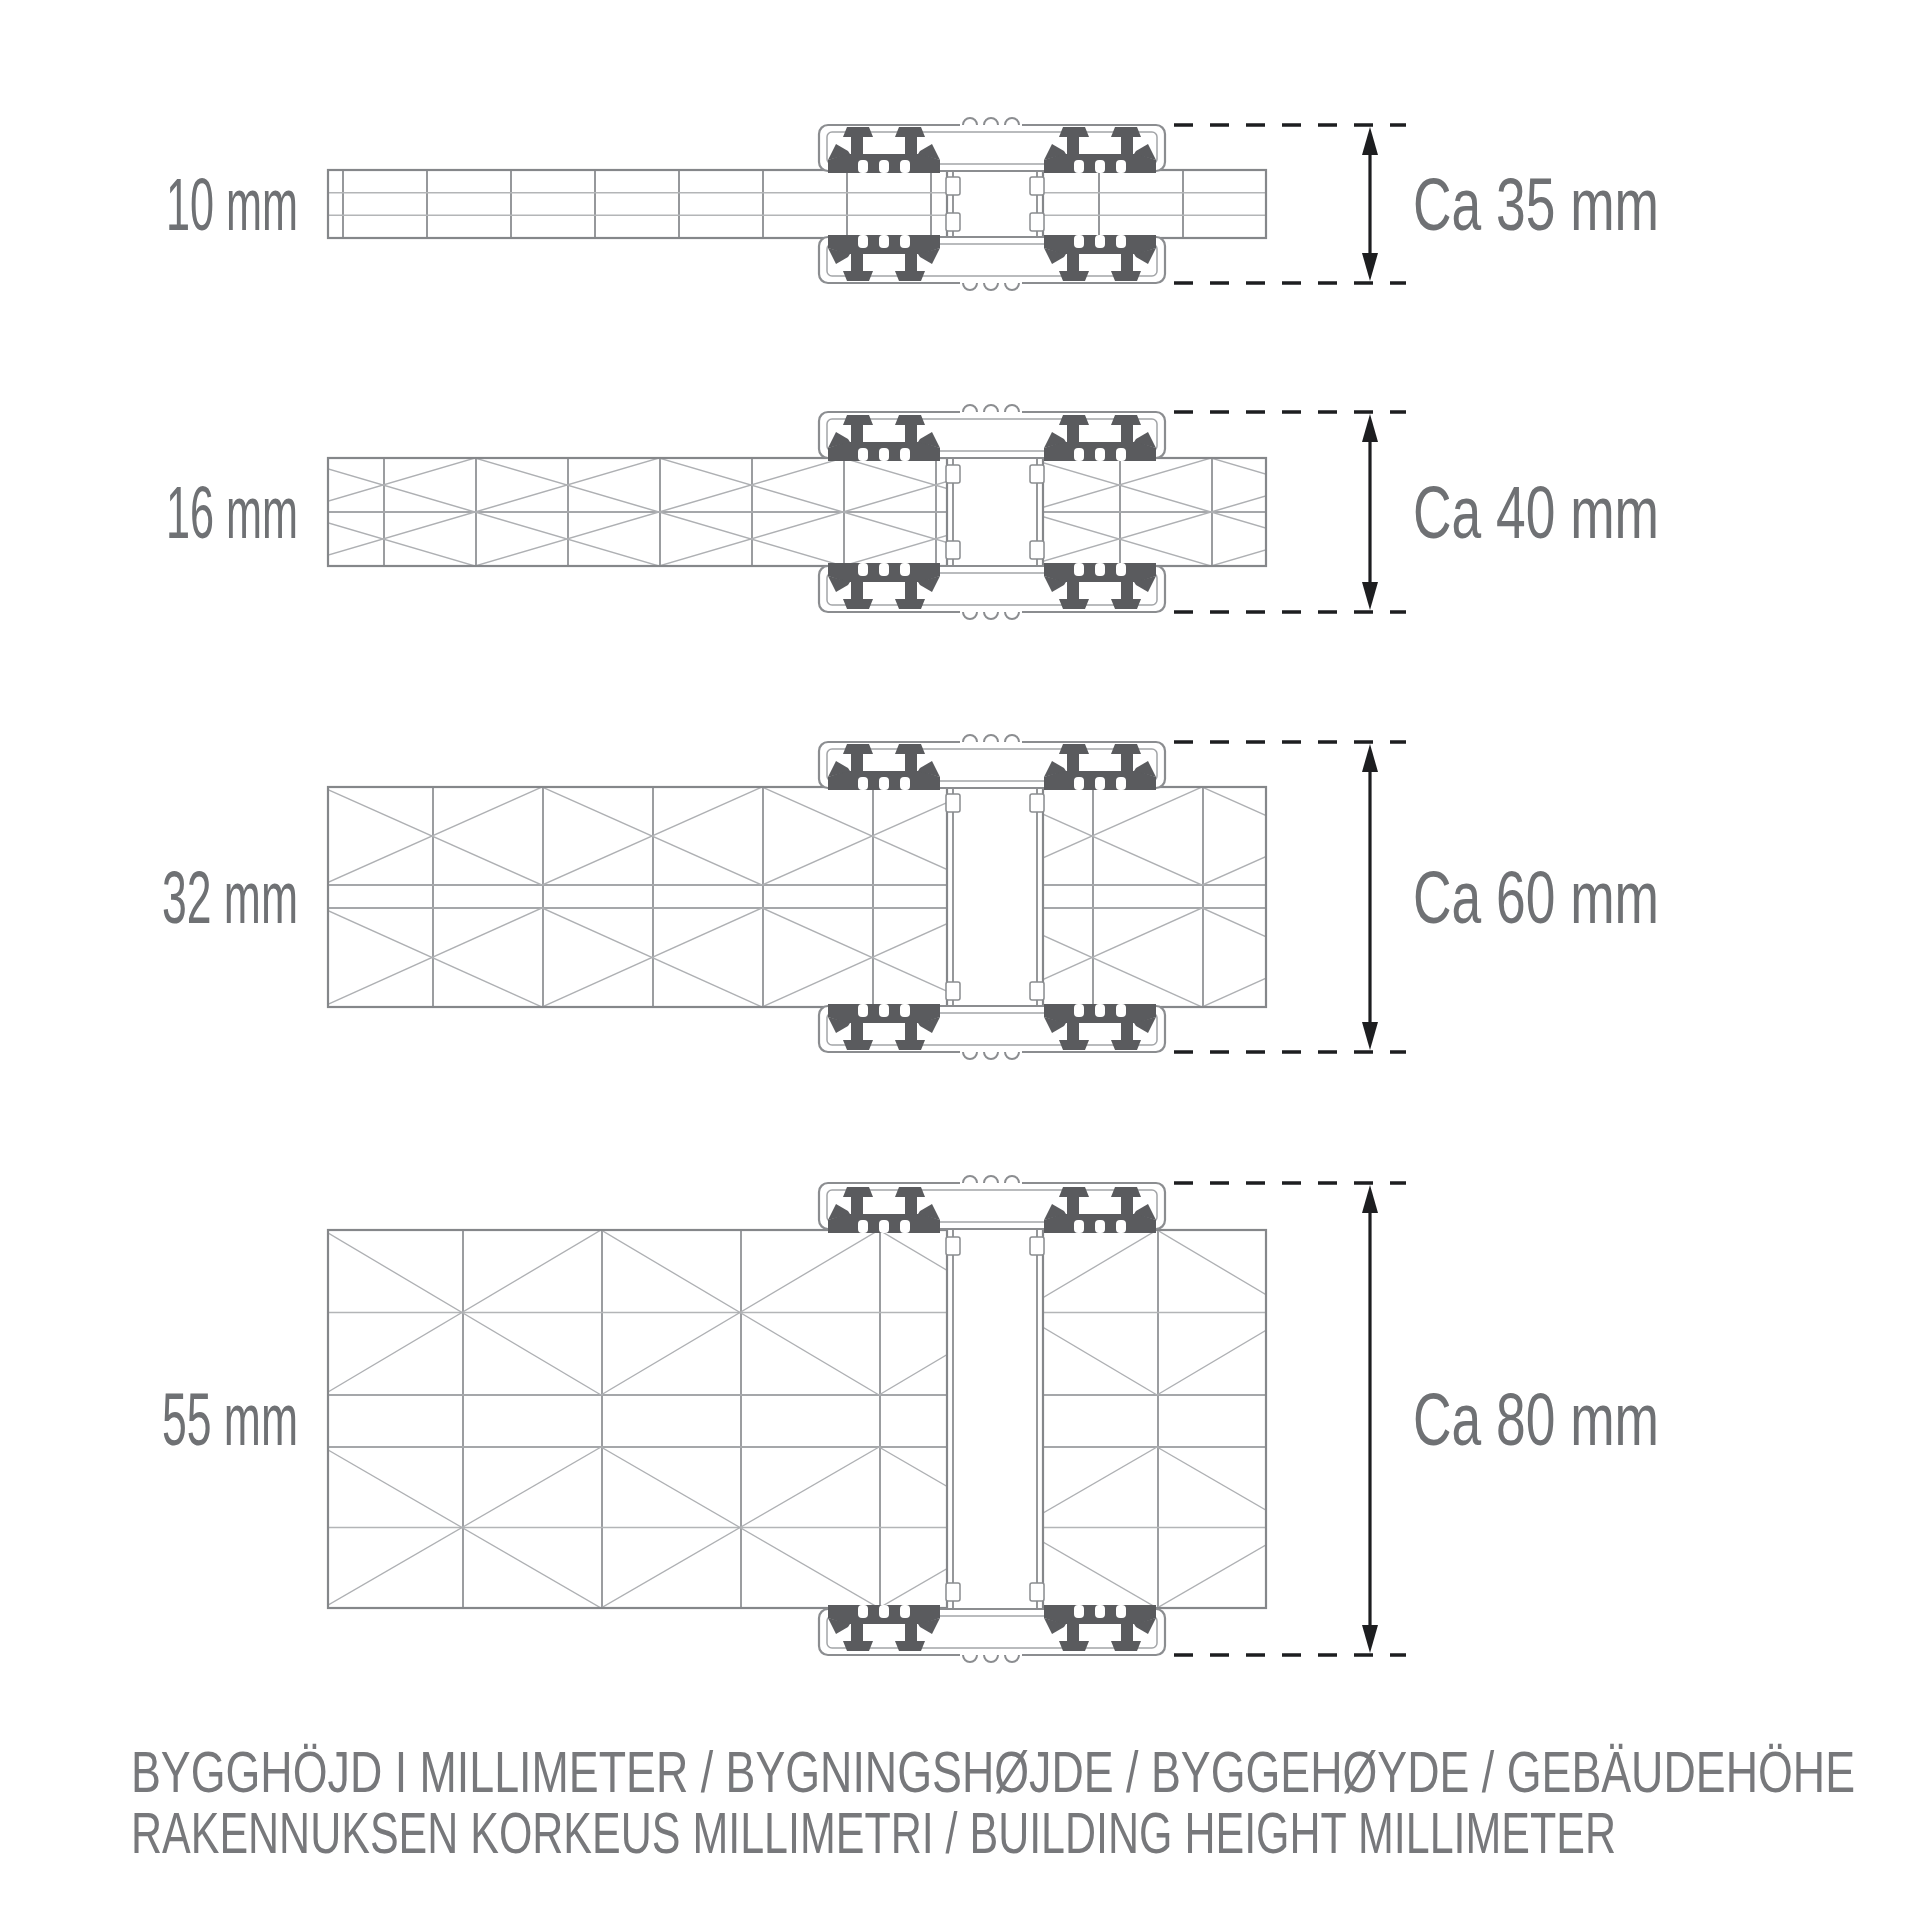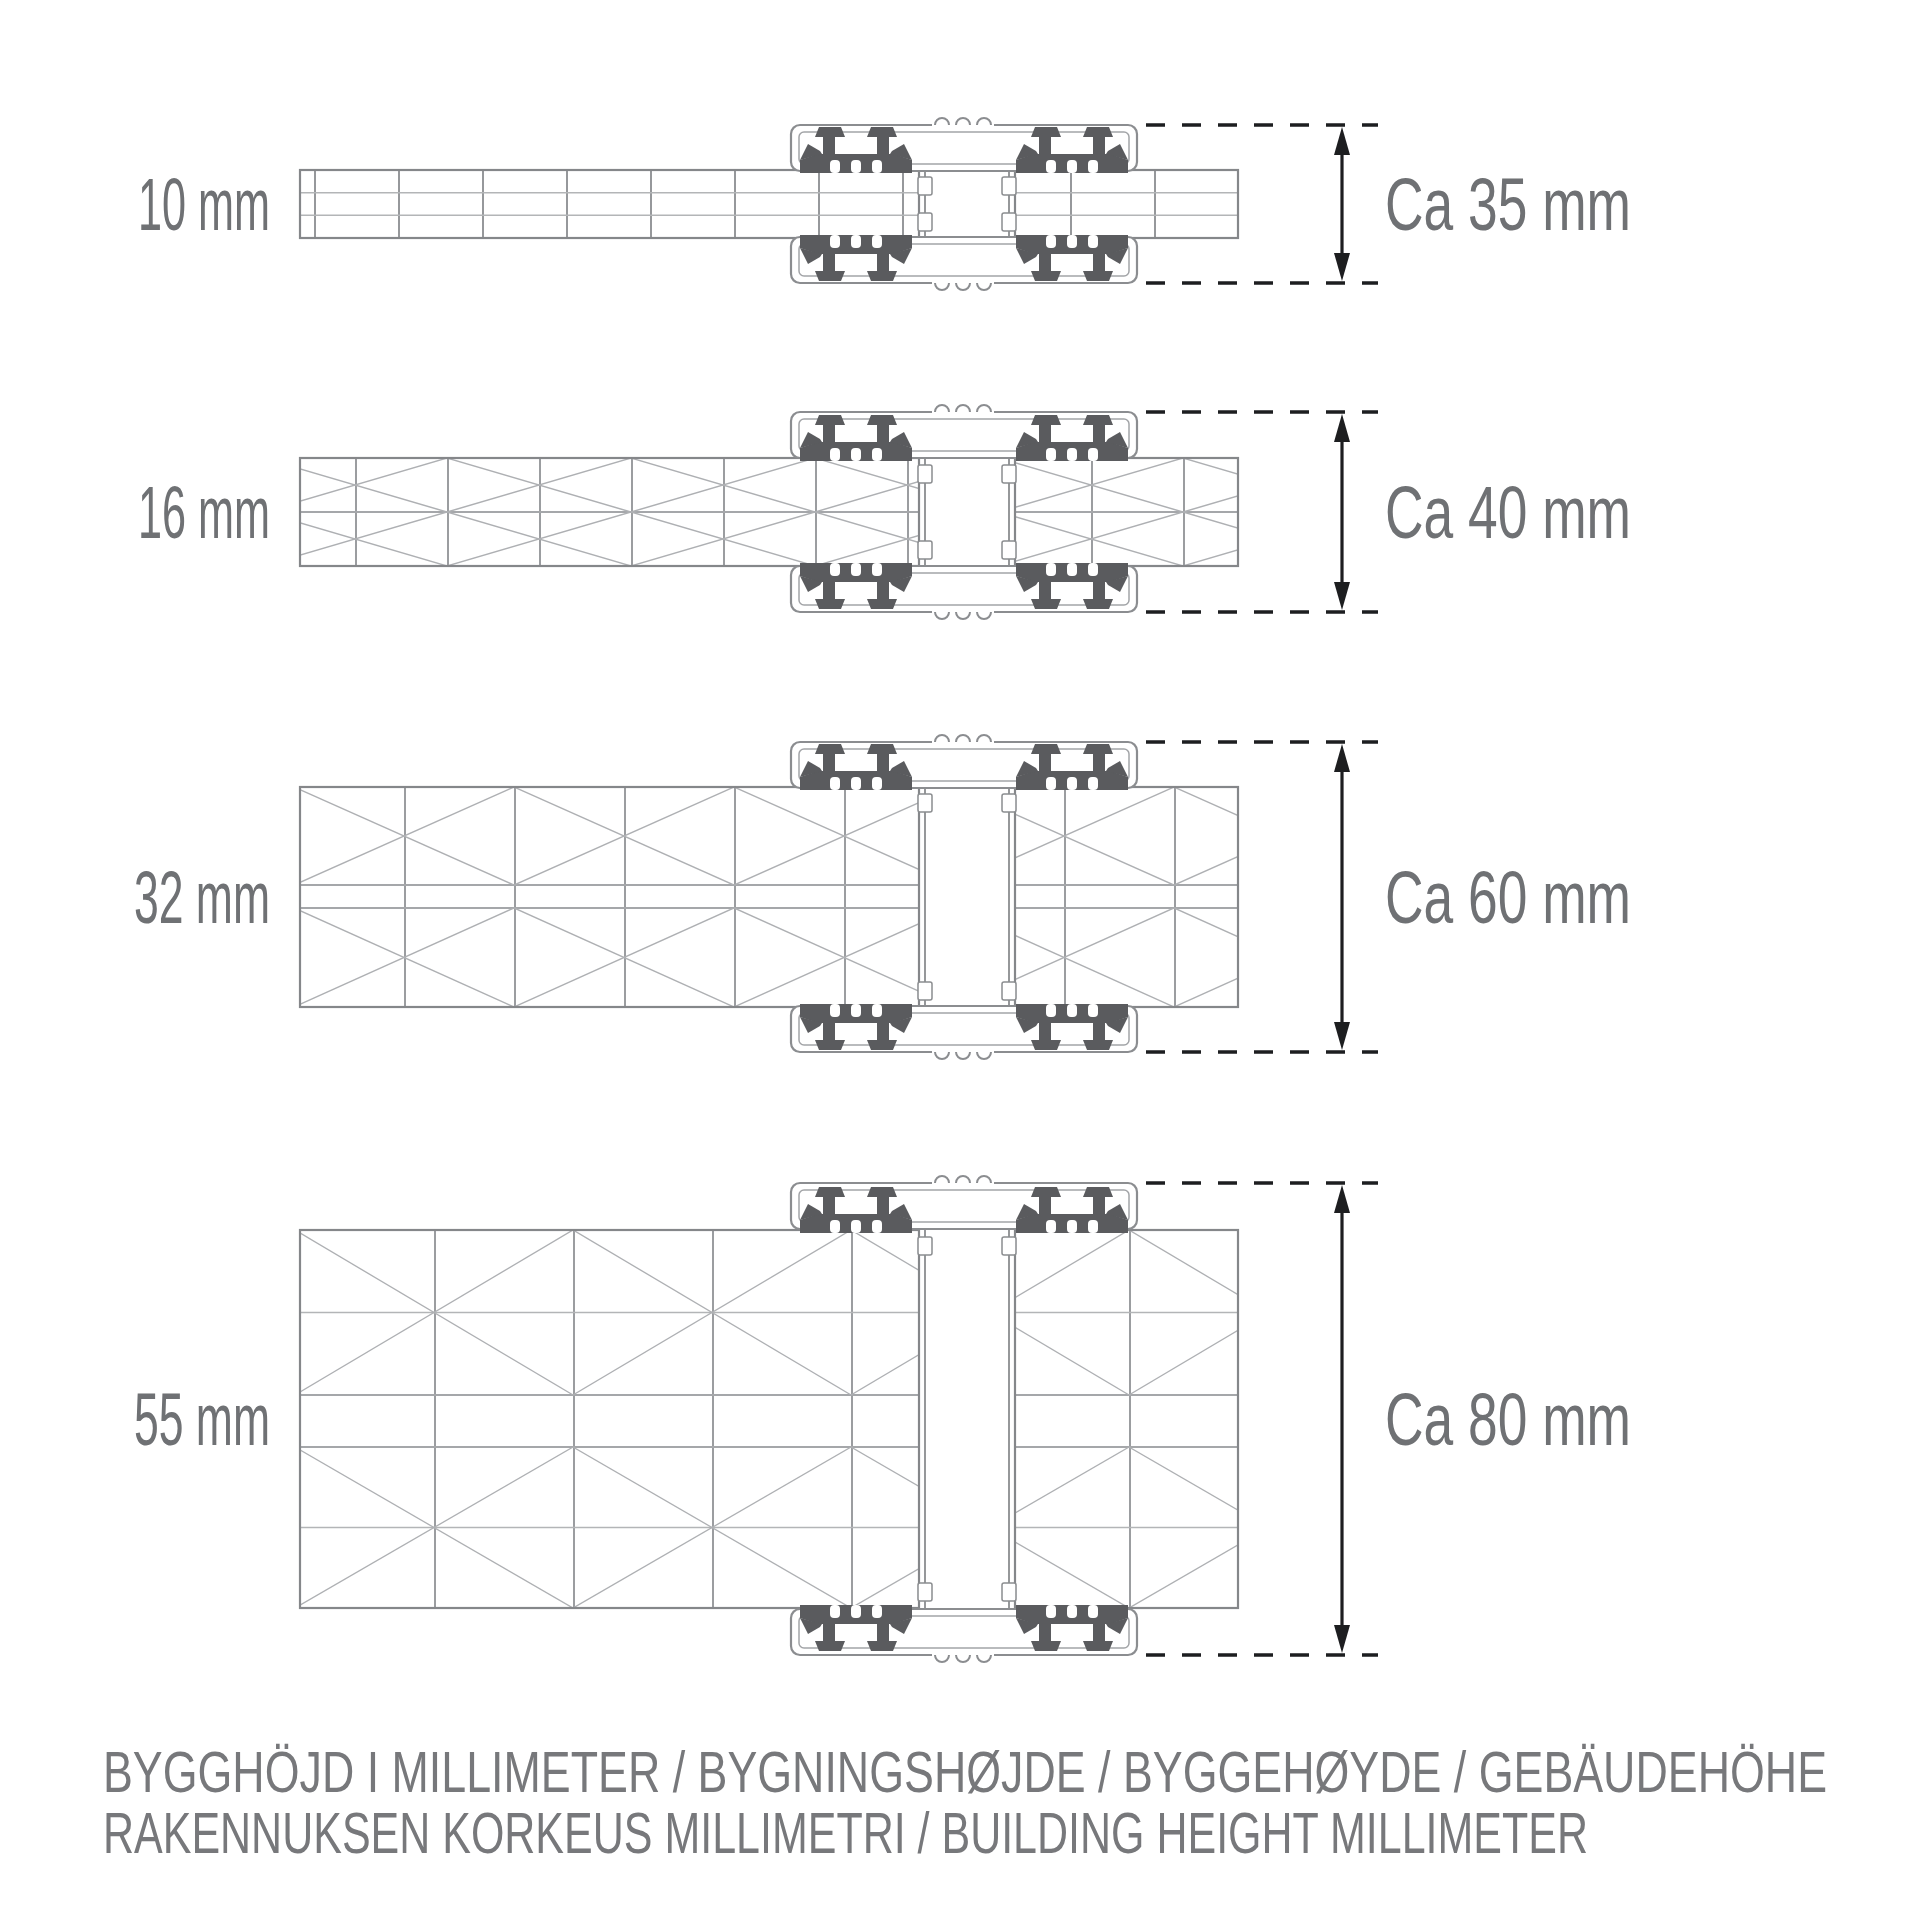--- a/index.html
+++ b/index.html
@@ -1,16 +1,16 @@
 <!DOCTYPE html>
 <html style="--label: #6f7174; --footer: #77787b;"><head>
 <meta charset="utf-8">
 <style>
   html,body{margin:0;padding:0;background:#fff;}
-  .stage{width:1844px;height:1920px;position:relative;background:#fff;overflow:hidden;}
+  .stage{width:1844px;height:1920px;position:relative;background:#fff;overflow:hidden;padding-left:28px;}
   svg{display:block;}
   .lbl{font-family:"Liberation Sans",sans-serif;font-size:75px;fill:var(--label,#6f7174);}
   .footer-text{font-family:"Liberation Sans",sans-serif;font-size:57px;fill:var(--footer,#77787b);}
 </style>
 </head>
 <body>
 
 <div class="stage">
 <svg id="cv" viewBox="0 0 1920 1920" width="1920" height="1920">
   <defs id="defs">

